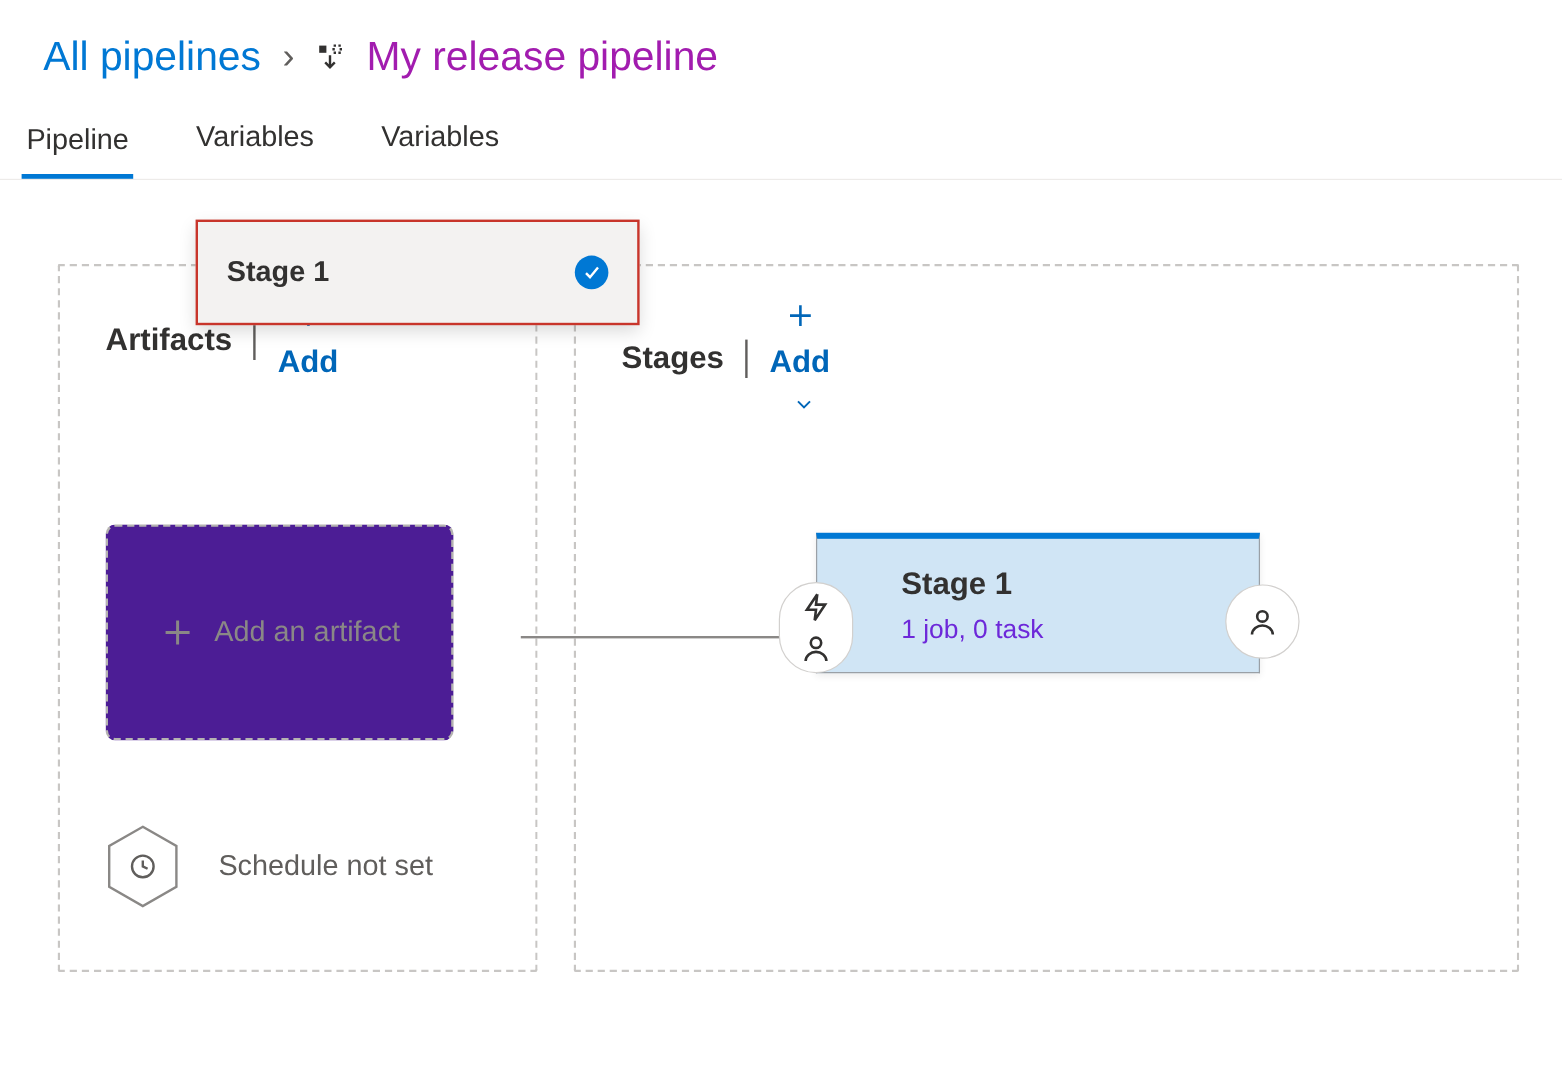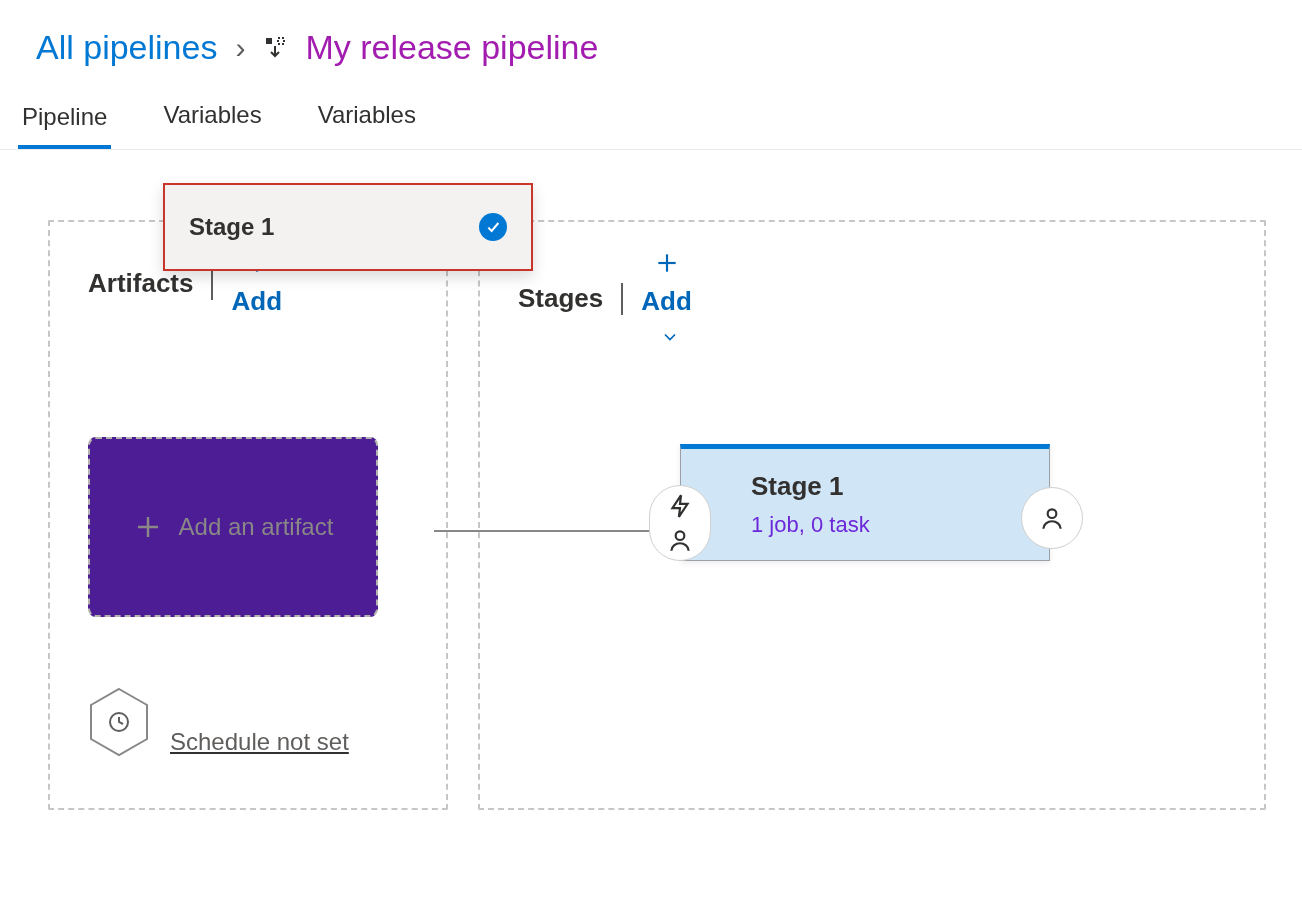--- a/index.html
+++ b/index.html
@@ -132,21 +132,21 @@
       display: flex; align-items: center; justify-content: center;
       gap: 16px;
       cursor: pointer;
     }
     .grey-plus { width: 30px; height: 30px; stroke:#8a8886; stroke-width:2; fill:none; }
     .artifact-text { color:#8a8886; font-size:24px; line-height:1.3; }
 
     
     .schedule {
       margin-top: 70px;
-      display: flex; align-items: flex-end; gap: 20px; text-decoration: underline;
+      display: flex; align-items: center; gap: 32px;
     }
     .hex {
       width: 62px; height: 70px; position: relative;
       display:flex; align-items:center; justify-content:center;
     }
     .hex svg.outline { position:absolute; inset:0; width:100%; height:100%; fill:none; stroke:#8a8886; stroke-width:2; }
     .clock { width:24px; height:24px; stroke:#605e5c; stroke-width:2; fill:none; }
     .schedule-text { color:#605e5c; font-size:24px; line-height:1.25; }
 
     

